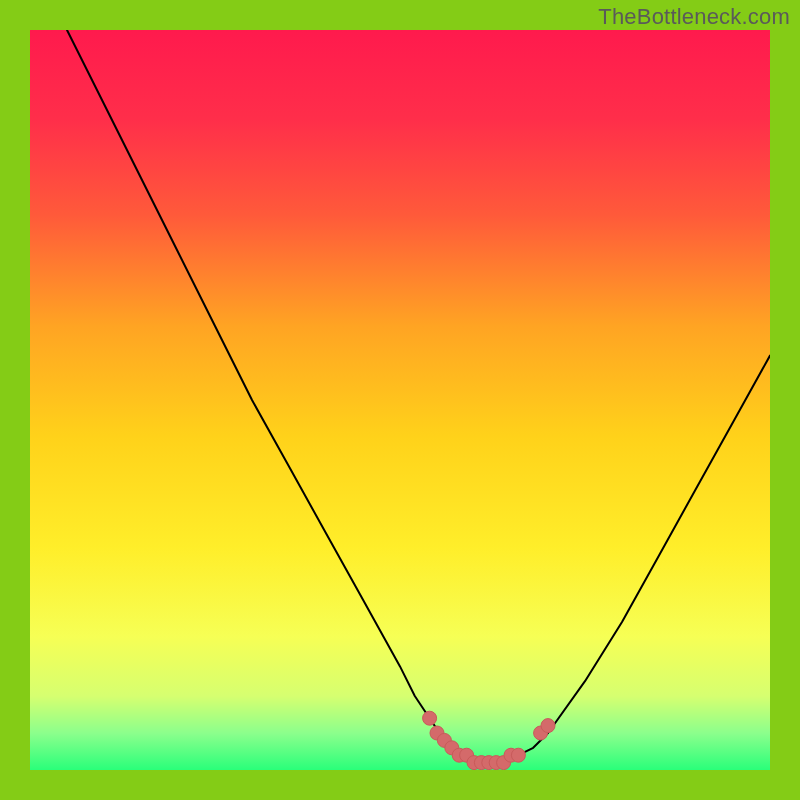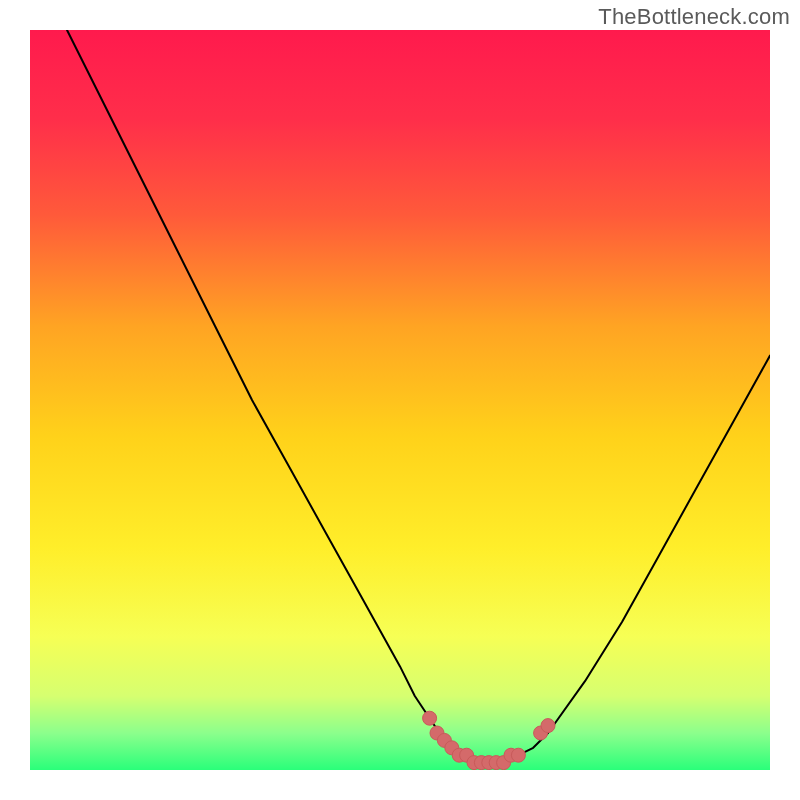--- a/index.html
+++ b/index.html
@@ -8,21 +8,21 @@
     width: 800px;
     height: 800px;
     overflow: hidden;
     background: #000;
     font-family: Arial, Helvetica, sans-serif;
   }
   .frame {
     position: relative;
     width: 800px;
     height: 800px;
-    background: #ffffff;
+    background: #84cc16;
   }
   .watermark {
     position: absolute;
     top: 4px;
     right: 10px;
     color: #5a5a5a;
     font-size: 22px;
     font-weight: 500;
     letter-spacing: 0.2px;
     z-index: 10;

